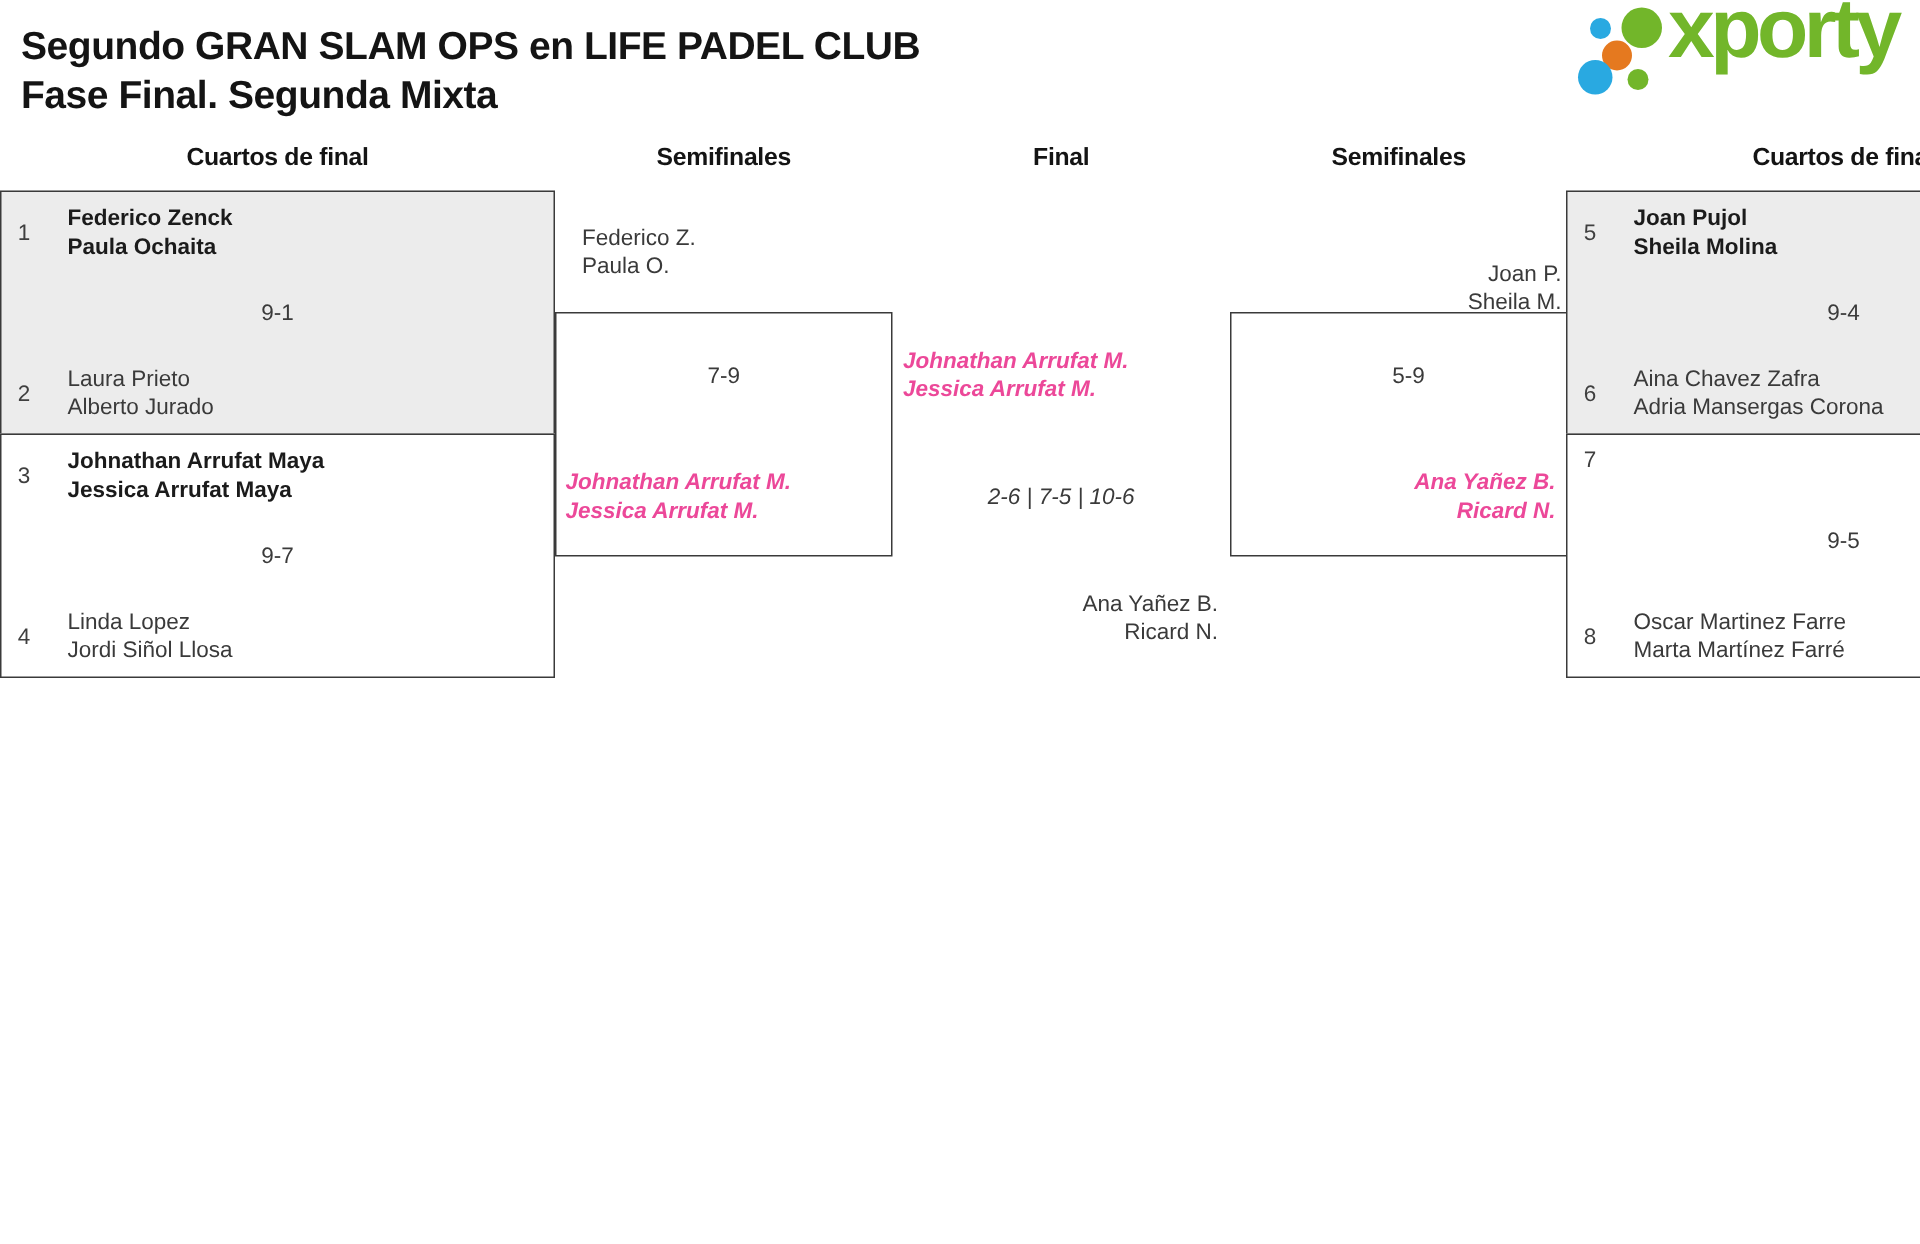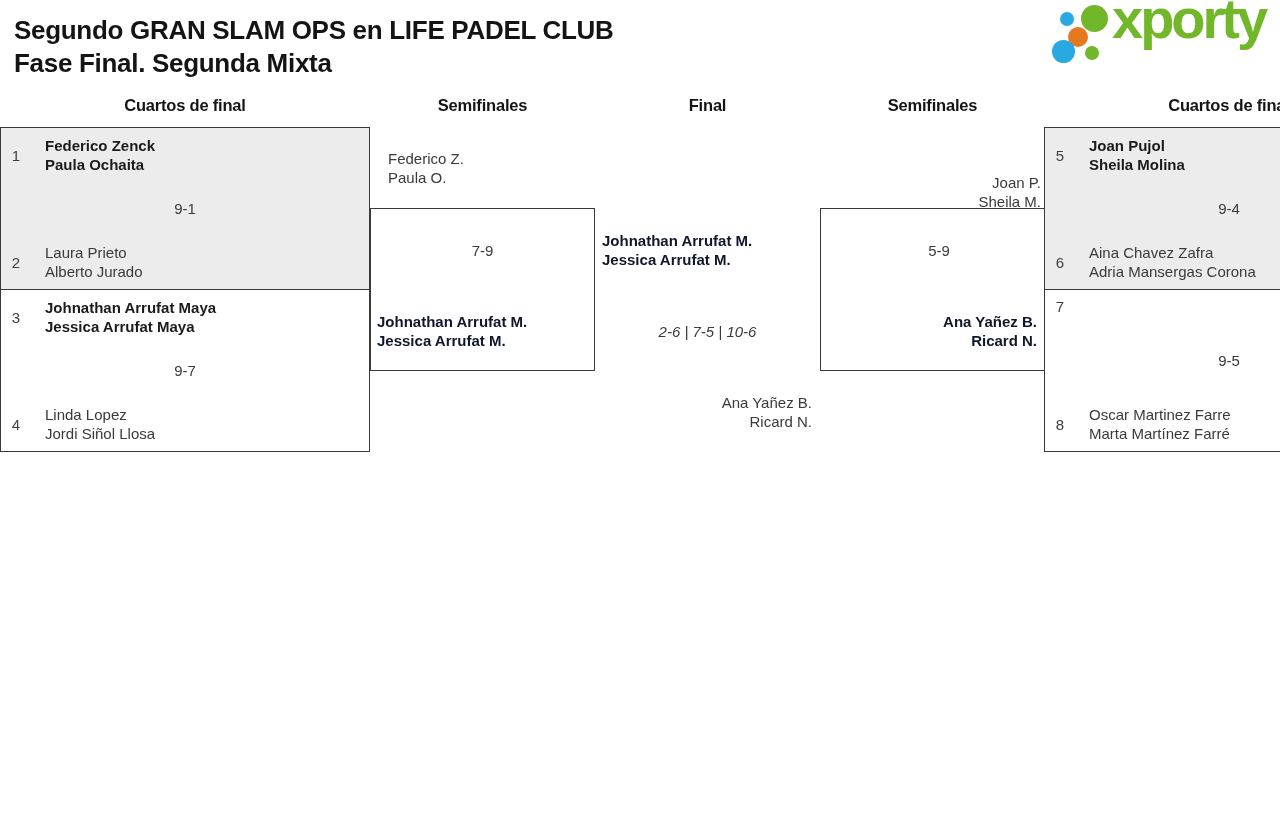--- a/index.html
+++ b/index.html
@@ -71,21 +71,21 @@
   .winner .team-names, .team-names.winner { font-weight: 700; color: #1b1b1b; }
 
   .score-line {
     text-align: center; font-size: 15px; color: #3a3a3a; line-height: 19px;
   }
 
   
   .float-team {
     position: absolute; font-size: 15px; line-height: 19px; color: #3a3a3a;
   }
-  .float-team.winner { font-weight: 700; color: #0f172a; }
+  .float-team.winner { font-weight: 700; color: #ec4899; font-style: italic; }
   .float-team .player { display: block; white-space: nowrap; }
   .align-right { text-align: right; }
   .float-score {
     position: absolute; text-align: center;
     font-size: 15px; line-height: 19px; color: #3a3a3a;
   }
 
   .sfL-teamA { left: 388px; top: 149px; width: 210px; }
   .sfL-score { left: 370px; top: 241px; width: 225px; }
   .sfL-teamB { left: 377px; top: 312px; width: 210px; }

